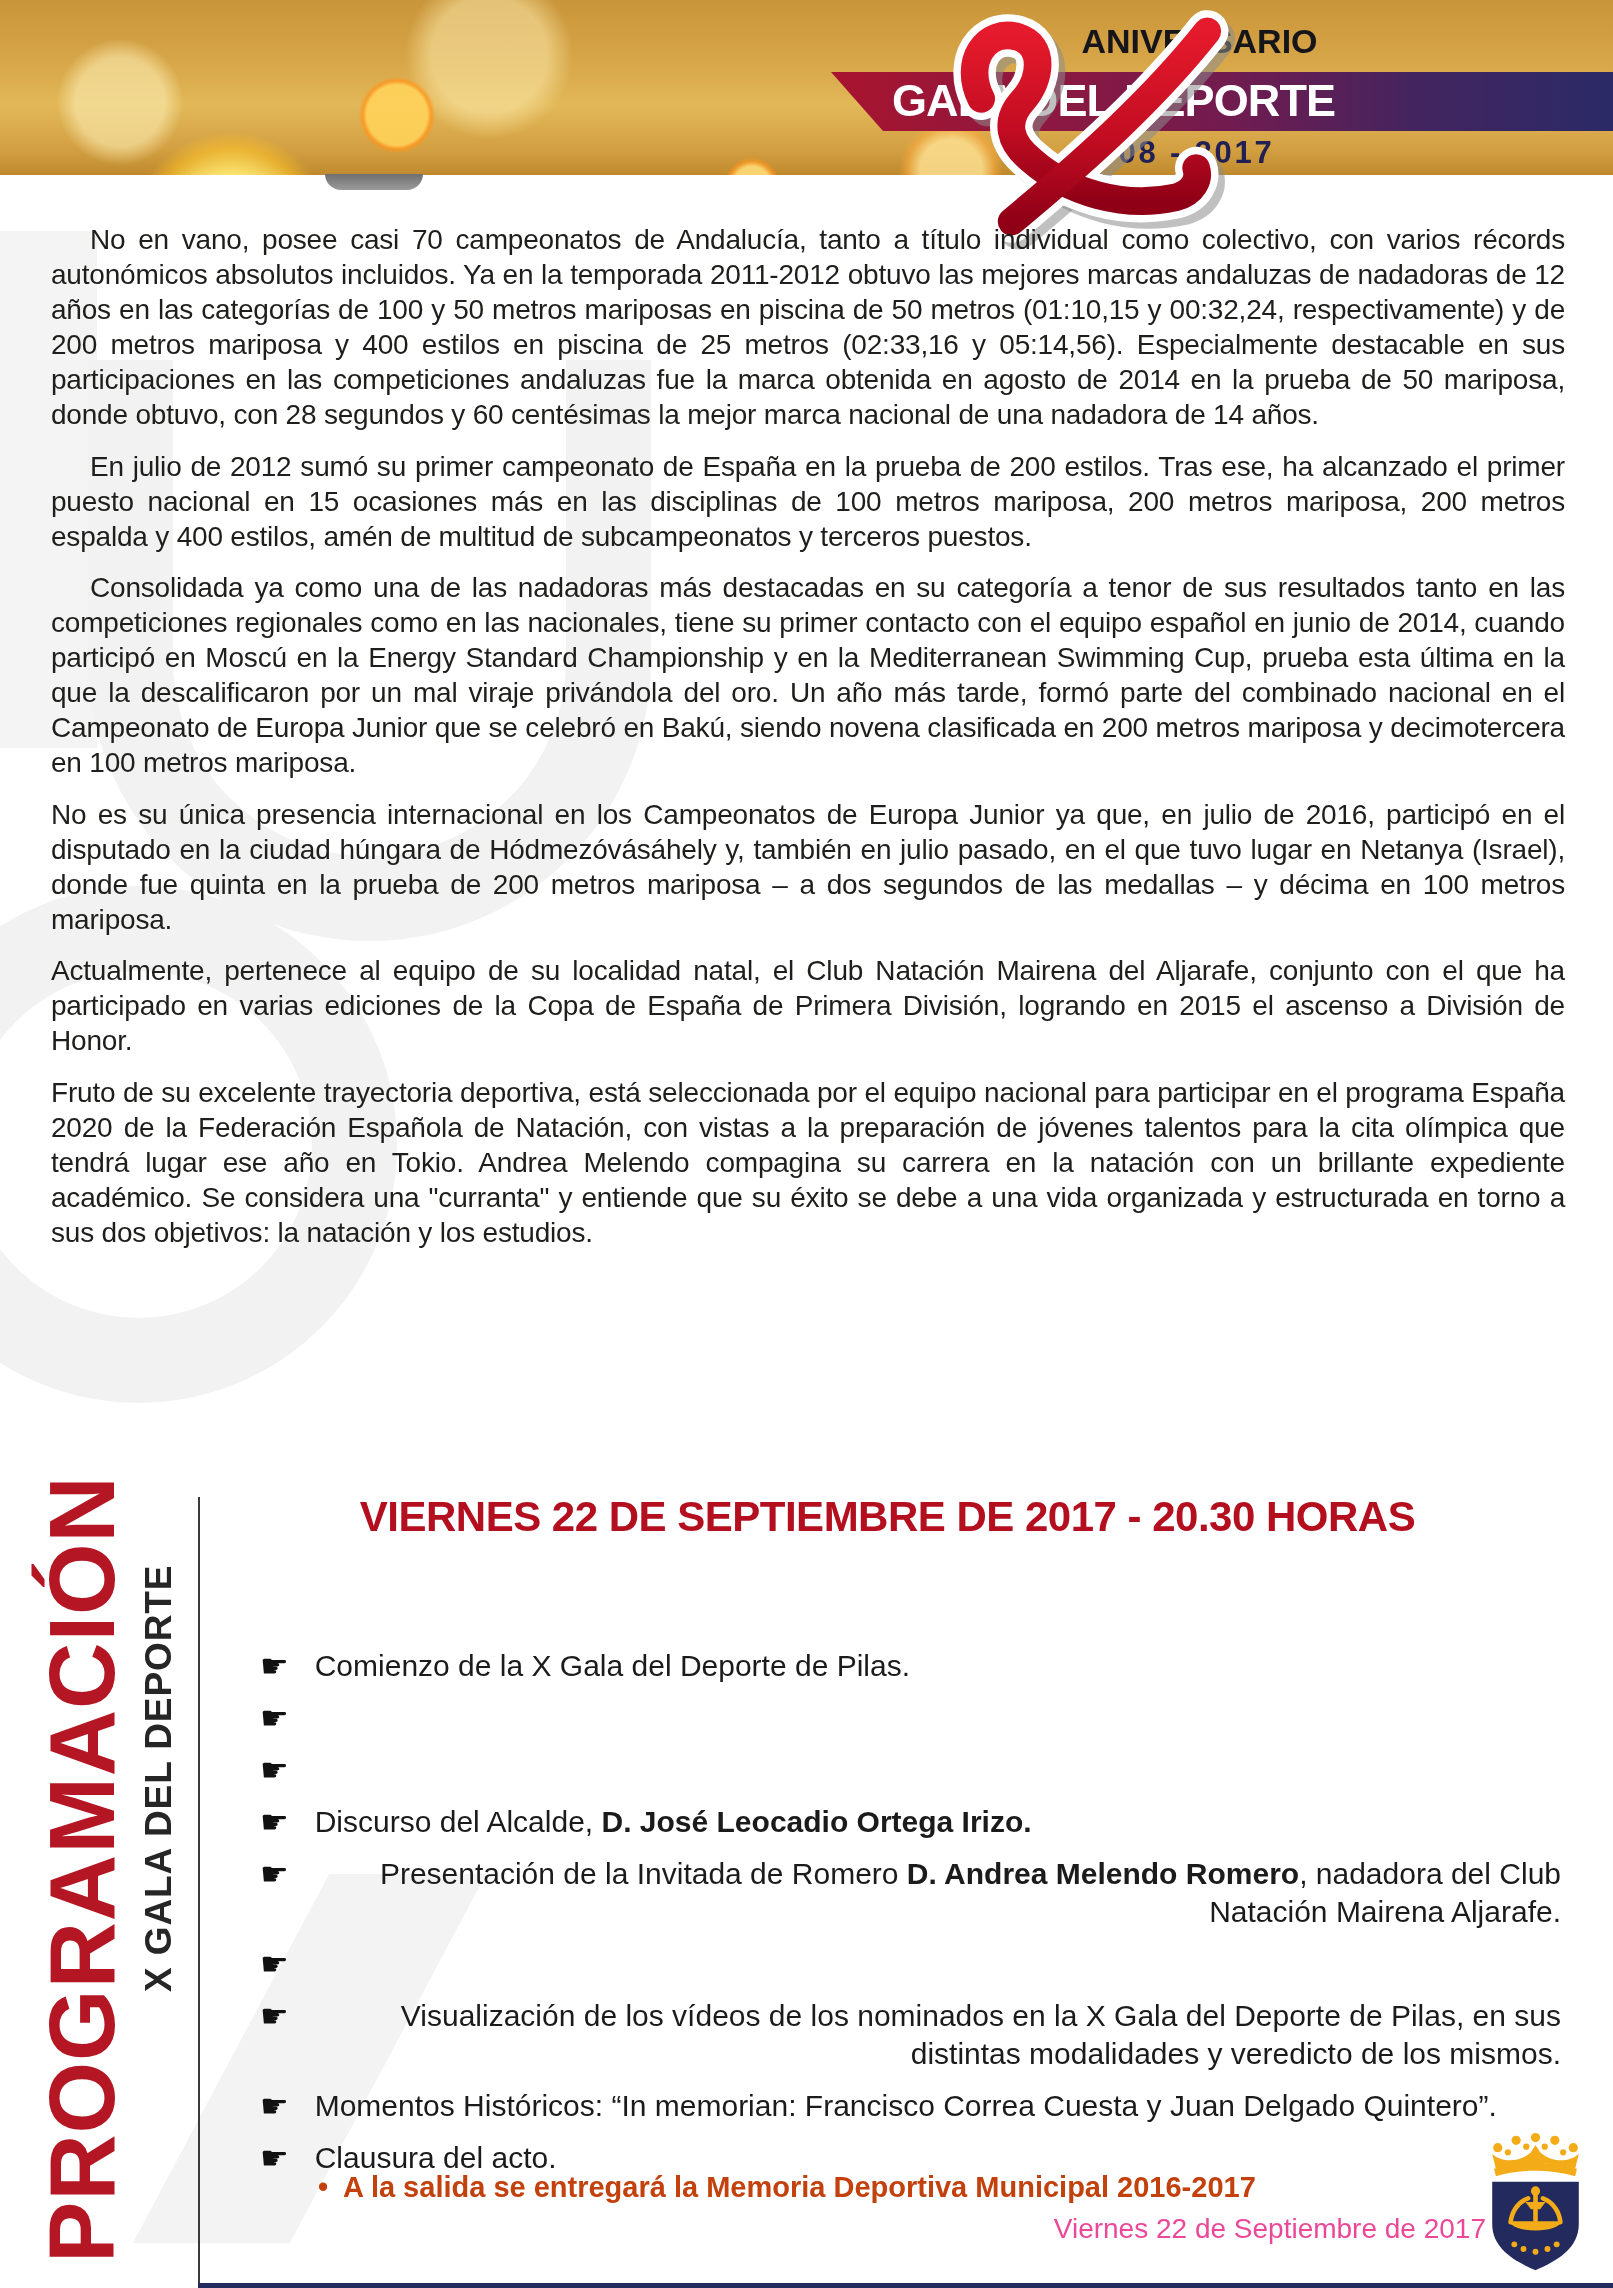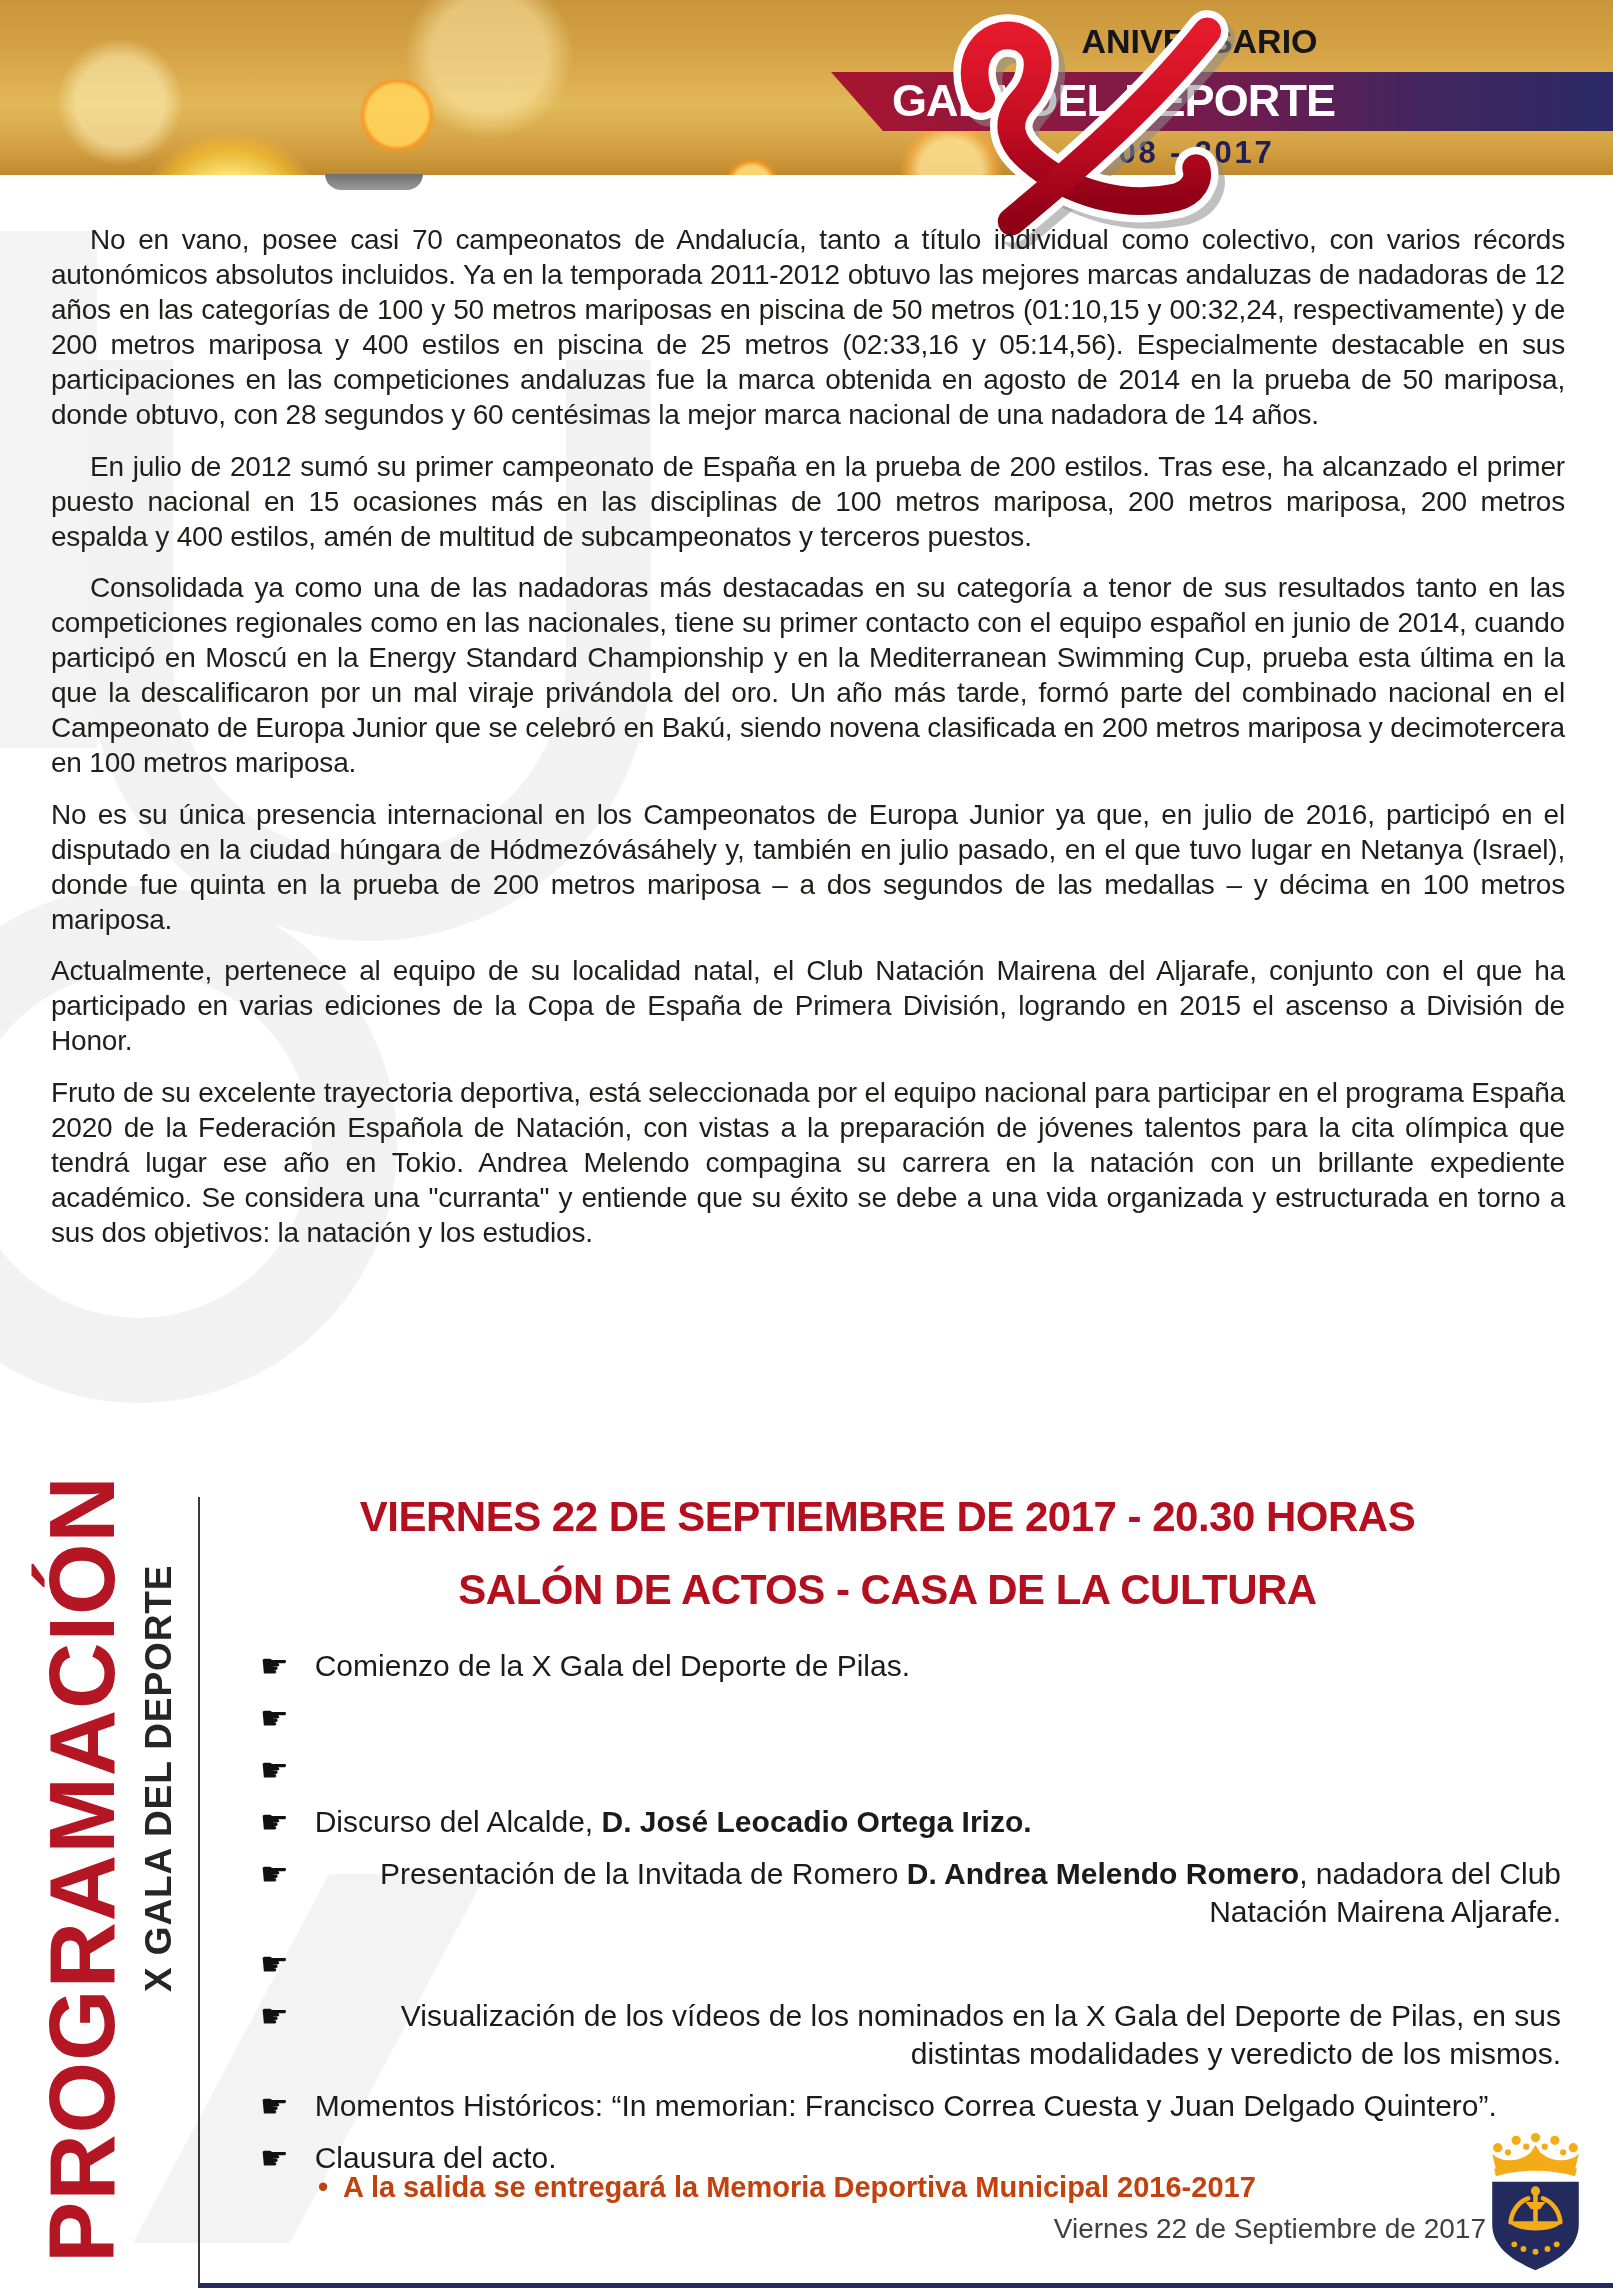--- a/index.html
+++ b/index.html
@@ -64,21 +64,21 @@
         color:#c2410c;}
   .note .bullet{margin-right:14.8px;}
 
   
   .vtitle{position:absolute;left:29.5px;top:2263px;transform:rotate(-90deg);transform-origin:0 0;
         font-size:92px;font-weight:bold;color:#b41623;white-space:nowrap;letter-spacing:0.9px;z-index:2;}
   .vsub{position:absolute;left:138px;top:1992px;transform:rotate(-90deg);transform-origin:0 0;
         font-size:37px;font-weight:bold;color:#262626;white-space:nowrap;letter-spacing:0.9px;z-index:2;}
 
   
-  .date{position:absolute;right:127px;top:2213px;font-size:28px;color:#404040;z-index:2;}
+  .date{position:absolute;right:127px;top:2213px;font-size:28px;color:#ec4899;z-index:2;}
   .crest{position:absolute;left:1479px;top:2132px;width:113px;height:140px;z-index:2;}
   .bbar{position:absolute;left:198px;right:0;bottom:0;height:6.5px;background:#232a5e;z-index:2;}
 </style>
 </head>
 <body>
 
 <div class="page">
 
   <div class="wm wm-bar"></div>
   <div class="wm wm-u"></div>
@@ -122,21 +122,20 @@
       <p class="para indent">No en vano, posee casi 70 campeonatos de Andalucía, tanto a título individual como colectivo, con varios récords autonómicos absolutos incluidos. Ya en la temporada 2011-2012 obtuvo las mejores marcas andaluzas de nadadoras de 12 años en las categorías de 100 y 50 metros mariposas en piscina de 50 metros (01:10,15 y 00:32,24, respectivamente) y de 200 metros mariposa y 400 estilos en piscina de 25 metros (02:33,16 y 05:14,56). Especialmente destacable en sus participaciones en las competiciones andaluzas fue la marca obtenida en agosto de 2014 en la prueba de 50 mariposa, donde obtuvo, con 28 segundos y 60 centésimas la mejor marca nacional de una nadadora de 14 años.</p>
       <p class="para indent">En julio de 2012 sumó su primer campeonato de España en la prueba de 200 estilos. Tras ese, ha alcanzado el primer puesto nacional en 15 ocasiones más en las disciplinas de 100 metros mariposa, 200 metros mariposa, 200 metros espalda y 400 estilos, amén de multitud de subcampeonatos y terceros puestos.</p>
       <p class="para indent">Consolidada ya como una de las nadadoras más destacadas en su categoría a tenor de sus resultados tanto en las competiciones regionales como en las nacionales, tiene su primer contacto con el equipo español en junio de 2014, cuando participó en Moscú en la Energy Standard Championship y en la Mediterranean Swimming Cup, prueba esta última en la que la descalificaron por un mal viraje privándola del oro. Un año más tarde, formó parte del combinado nacional en el Campeonato de Europa Junior que se celebró en Bakú, siendo novena clasificada en 200 metros mariposa y decimotercera en 100 metros mariposa.</p>
       <p class="para">No es su única presencia internacional en los Campeonatos de Europa Junior ya que, en julio de 2016, participó en el disputado en la ciudad húngara de Hódmezóvásáhely y, también en julio pasado, en el que tuvo lugar en Netanya (Israel), donde fue quinta en la prueba de 200 metros mariposa – a dos segundos de las medallas – y décima en 100 metros mariposa.</p>
       <p class="para">Actualmente, pertenece al equipo de su localidad natal, el Club Natación Mairena del Aljarafe, conjunto con el que ha participado en varias ediciones de la Copa de España de Primera División, logrando en 2015 el ascenso a División de Honor.</p>
       <p class="para">Fruto de su excelente trayectoria deportiva, está seleccionada por el equipo nacional para participar en el programa España 2020 de la Federación Española de Natación, con vistas a la preparación de jóvenes talentos para la cita olímpica que tendrá lugar ese año en Tokio. Andrea Melendo compagina su carrera en la natación con un brillante expediente académico. Se considera una "curranta" y entiende que su éxito se debe a una vida organizada y estructurada en torno a sus dos objetivos: la natación y los estudios.</p>
     </div>
 
   <div class="vrule"></div>
   <div class="when">VIERNES 22 DE SEPTIEMBRE DE 2017 - 20.30 HORAS</div>
-  <div class="where">SALÓN DE ACTOS - CASA DE LA  CULTURA</div>
   <div class="program">
       <div class="item">
         <span class="hand">☛</span>
         <div class="itext"><span>Comienzo de la X Gala del Deporte de Pilas.</span></div>
       </div>
       <div class="item">
         <span class="hand">☛</span>
       </div>
       <div class="item">
         <span class="hand">☛</span>

